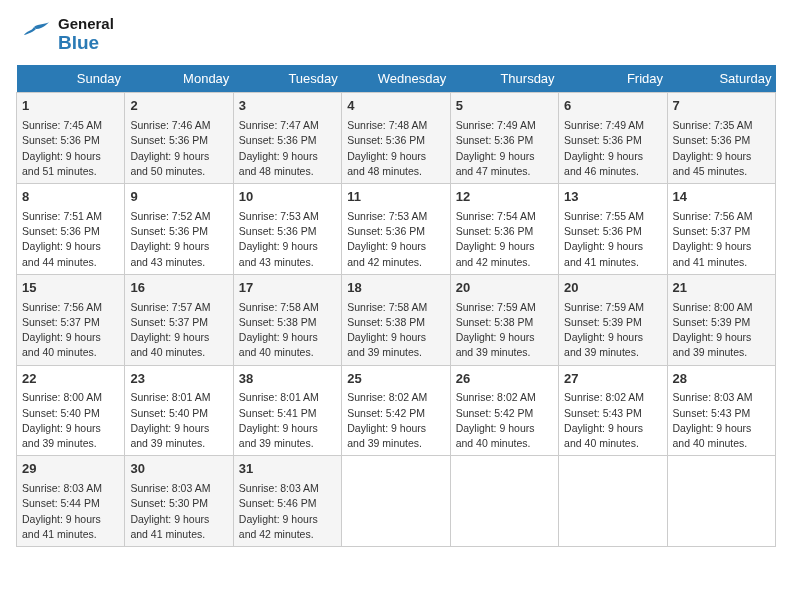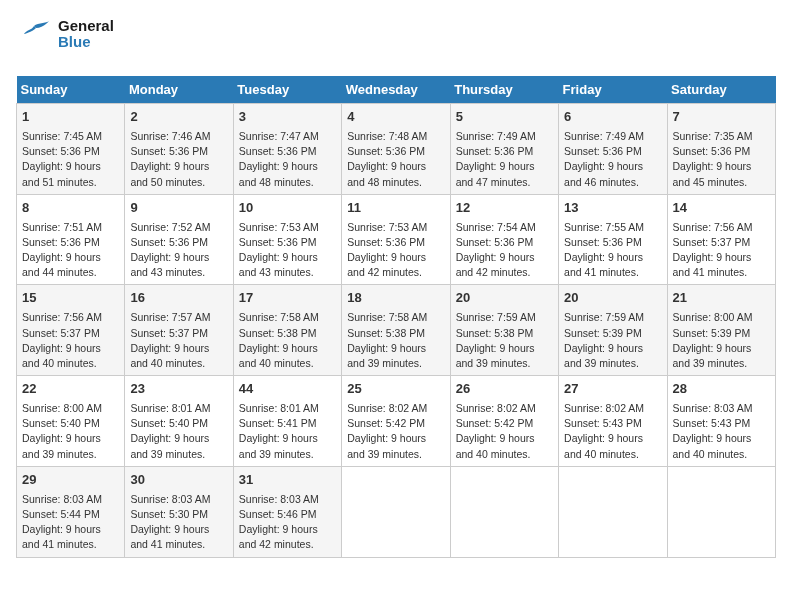--- a/index.html
+++ b/index.html
@@ -7,21 +7,21 @@
       font-family: Arial, sans-serif;
       background: #fff;
       width: 792px;
       min-height: 612px;
       padding: 16px;
     }
     .header {
       display: flex;
       justify-content: space-between;
       align-items: flex-start;
-      margin-bottom: 24px;
+      margin-bottom: 12px;
     }
     .logo {
       display: flex;
       align-items: center;
       gap: 4px;
     }
     .title-block { text-align: right; }
     .month-title {
       font-size: 32px;
       font-weight: normal;
@@ -34,22 +34,22 @@
     table {
       width: 100%;
       border-collapse: collapse;
       font-size: 10.5px;
     }
     thead th {
       background: #2a7ab5;
       color: #fff;
       padding: 6px 4px;
       font-size: 13px;
-      font-weight: bold;
-      text-align: left;
+      font-weight: normal;
+      text-align: right;
     }
     td {
       border: 1px solid #ccc;
       vertical-align: top;
       padding: 4px 5px;
       width: calc(100% / 7);
       height: 80px;
       color: #333;
       line-height: 1.45;
     }
@@ -70,21 +70,21 @@
 
 <div class="header">
   <div class="logo">
   <div style="display:flex;align-items:center;gap:6px;">
     <svg width="36" height="36" viewBox="0 0 36 36">
       <path d="M18 10 C22 6, 32 8, 34 4 C34 4, 28 12, 20 12 Z" fill="#2a7ab5"></path>
       <path d="M18 10 C16 14, 10 14, 8 18 C8 18, 16 16, 20 12 Z" fill="#2a7ab5"></path>
     </svg>
     <div>
       <div style="font-size:15px;font-weight:bold;color:#1a1a1a;line-height:1.1;">General</div>
-      <div style="font-size:15px;font-weight:bold;color:#2a7ab5;line-height:1.1;">Blue</div>
+      <div style="font-size:19px;font-weight:bold;color:#2a7ab5;line-height:1.1;">Blue</div>
     </div>
   </div>
 </div>
   <div class="title-block">
     <div class="month-title"></div>
     <div class="location"></div>
   </div>
 </div>
 
 <table>
@@ -262,21 +262,21 @@
           <div>and 39 minutes.</div>
         </td>
         <td>
           <span class="day-num">23</span>
           <div>Sunrise: 8:01 AM</div>
           <div>Sunset: 5:40 PM</div>
           <div>Daylight: 9 hours</div>
           <div>and 39 minutes.</div>
         </td>
         <td>
-          <span class="day-num">44</span>
+          <span class="day-num">38</span>
           <div>Sunrise: 8:01 AM</div>
           <div>Sunset: 5:41 PM</div>
           <div>Daylight: 9 hours</div>
           <div>and 39 minutes.</div>
         </td>
         <td>
           <span class="day-num">25</span>
           <div>Sunrise: 8:02 AM</div>
           <div>Sunset: 5:42 PM</div>
           <div>Daylight: 9 hours</div>

